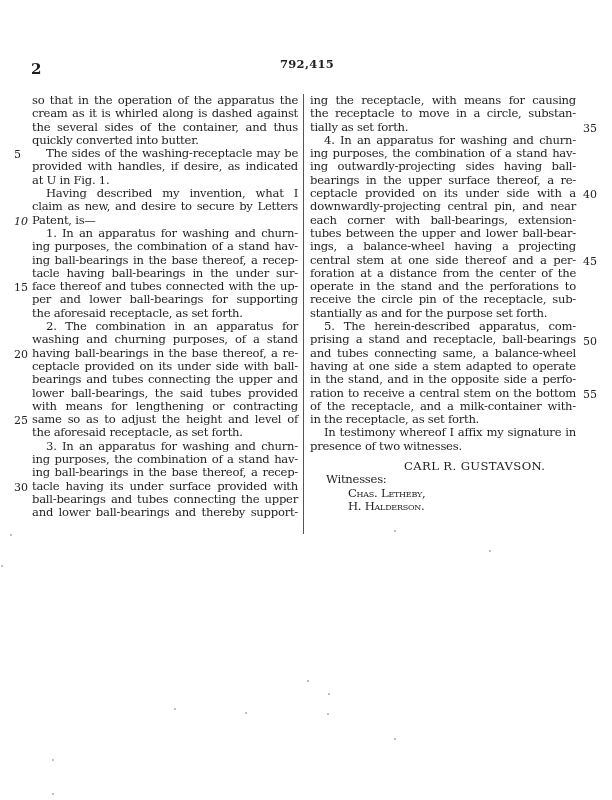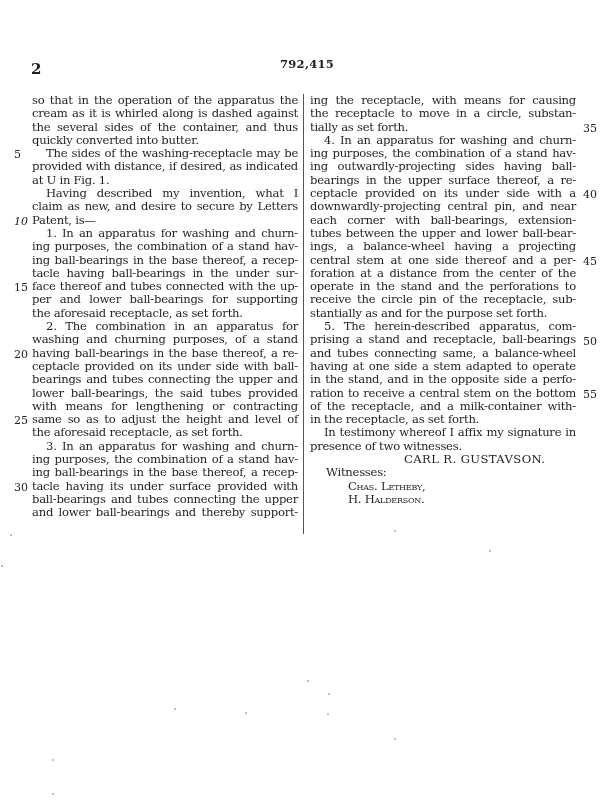--- a/index.html
+++ b/index.html
@@ -7,42 +7,42 @@
          font-family: "DejaVu Serif", "Liberation Serif", serif; color: #1e1e1e; }
   .page-num { position: absolute; left: 31px; top: 60px; font-size: 15px; font-weight: bold; }
   .patent-num { position: absolute; left: 280px; top: 57px; font-size: 11.5px; font-weight: bold; letter-spacing: 0.3px; }
   .col { position: absolute; top: 94px; width: 266px; }
   .col.left { left: 32px; }
   .col.right { left: 310px; }
   .line { height: 13.3px; line-height: 13.3px; font-size: 11.6px; white-space: nowrap;
           text-align: justify; text-align-last: justify; letter-spacing: -0.25px; }
   .line.last { text-align-last: left; }
   .line.indent { padding-left: 14px; }
-  .line.sig { text-align-last: left; padding-left: 94px; letter-spacing: 0.4px; }
+  .line.sig { text-align-last: left; padding-left: 94px; letter-spacing: 0.4px; margin-top: 7px; }
   .line.wit { text-align-last: left; padding-left: 16px; }
   .line.witname { text-align-last: left; padding-left: 38px; font-variant: small-caps; }
   .divider { position: absolute; left: 303px; top: 94px; width: 1px; height: 440px; background: #555; }
   .margin-num { position: absolute; font-size: 11px; color: #222; }
   .margin-num.l { left: 14px; }
   .margin-num.r { left: 583px; }
   .speck { position: absolute; width: 1.5px; height: 1.5px; background: #aaa; border-radius: 1px; }
 </style>
 </head>
 <body>
 
 <div class="page-num">2</div>
 <div class="patent-num">792,415</div>
 
 <div class="col left" id="col-left">
     <div class="line">so that in the operation of the apparatus the</div>
     <div class="line">cream as it is whirled along is dashed against</div>
     <div class="line">the several sides of the container, and thus</div>
     <div class="line last">quickly converted into butter.</div>
     <div class="line indent">The sides of the washing-receptacle may be</div>
-    <div class="line">provided with distance, if desired, as indicated</div>
+    <div class="line">provided with handles, if desire, as indicated</div>
     <div class="line last">at U in Fig. 1.</div>
     <div class="line indent">Having described my invention, what I</div>
     <div class="line">claim as new, and desire to secure by Letters</div>
     <div class="line last">Patent, is—</div>
     <div class="line indent">1. In an apparatus for washing and churn-</div>
     <div class="line">ing purposes, the combination of a stand hav-</div>
     <div class="line">ing ball-bearings in the base thereof, a recep-</div>
     <div class="line">tacle having ball-bearings in the under sur-</div>
     <div class="line">face thereof and tubes connected with the up-</div>
     <div class="line">per and lower ball-bearings for supporting</div>

